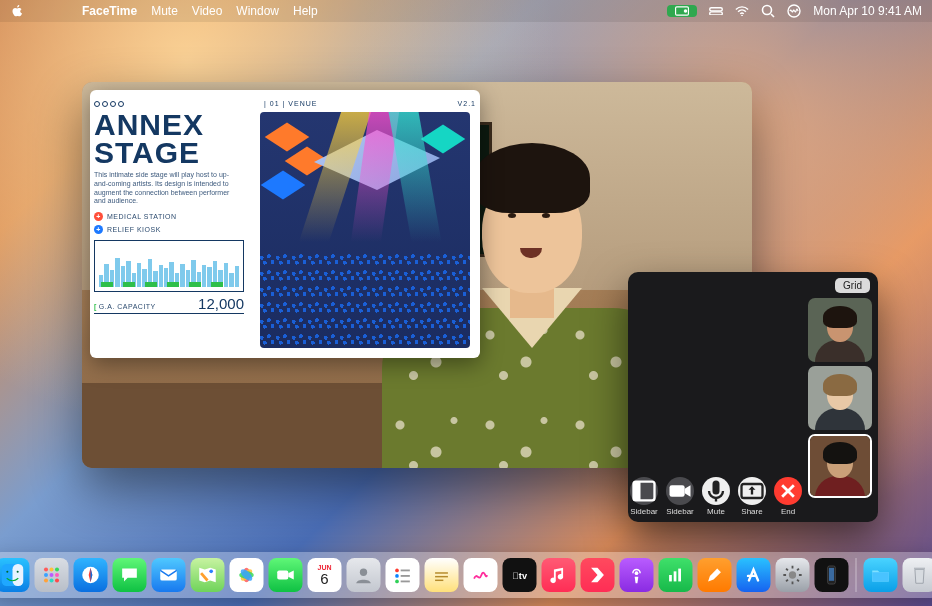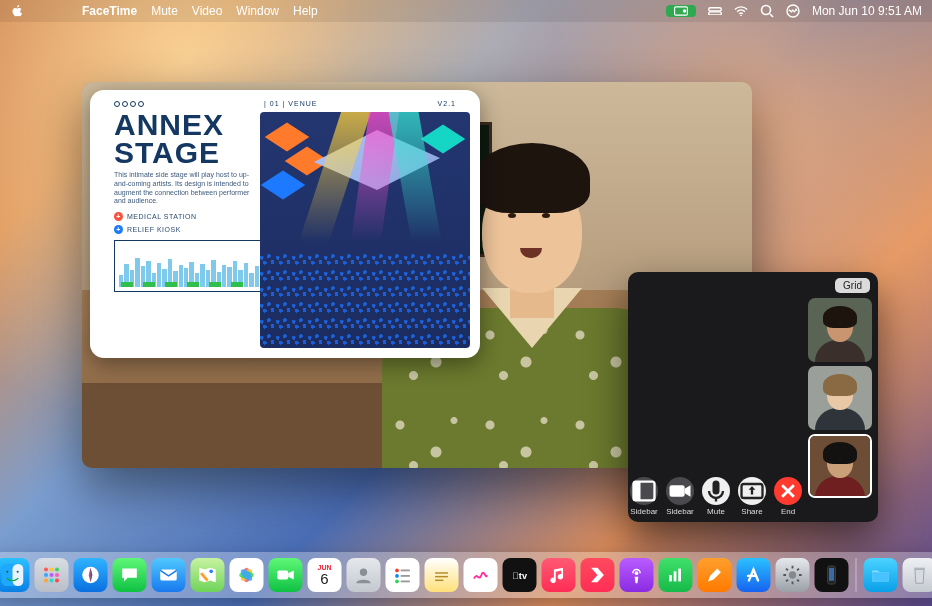--- a/index.html
+++ b/index.html
@@ -56,21 +56,21 @@
   .shirt-pattern { position:absolute; bottom:0; left:0; width:300px; height:160px; opacity:.7;
     background-image: radial-gradient(circle at 20% 30%, #efe6d2 0 4px, transparent 5px),
       radial-gradient(circle at 60% 60%, #efe6d2 0 5px, transparent 6px),
       radial-gradient(circle at 80% 25%, #efe6d2 0 3px, transparent 4px),
       radial-gradient(circle at 35% 75%, #efe6d2 0 4px, transparent 5px);
     background-size:90px 90px; }
 
   
   .panel {
     position:absolute; left:8px; top:8px; width:390px; height:268px;
-    background:#fff; border-radius:14px; padding:10px 24px 8px; box-shadow:0 6px 22px rgba(0,0,0,0.4);
+    background:#fff; border-radius:6px; padding:10px 4px 8px; box-shadow:0 6px 22px rgba(0,0,0,0.4);
     color:#15304f; font-size:8px;
   }
   .panel .topline { display:flex; align-items:center; gap:6px; color:#143862; font-size:7px; letter-spacing:1px; }
   .panel .dots { display:flex; gap:2px; }
   .panel .dots span { width:6px; height:6px; border:1.4px solid #143862; border-radius:50%; }
   .panel h1 { font-size:30px; line-height:.92; font-weight:800; color:#143862; letter-spacing:1px; margin-top:4px; }
   .panel .desc { font-size:7px; line-height:1.25; color:#3d5a7d; margin-top:5px; max-width:140px; }
   .legend { margin-top:6px; display:grid; grid-template-columns:1fr 1fr; row-gap:4px; column-gap:6px; font-size:7px; }
   .legend .item { display:flex; align-items:center; gap:4px; color:#2b4a6e; letter-spacing:.5px; }
   .legend .sw { width:9px; height:9px; border-radius:50%; display:inline-flex; align-items:center; justify-content:center; color:#fff; font-size:7px; font-weight:700; }
@@ -196,21 +196,21 @@
             <circle cx="6" cy="6" r="4.5"></circle>
             <path d="M10 10l3 3"></path>
           </svg>
       </span>
       <span class="mb-icon">
         <svg viewBox="0 0 14 14">
             <circle cx="7" cy="7" r="6" fill="none" stroke="#fff" stroke-width="1.4"></circle>
             <path d="M3 7c1-3 2 3 3 0s2 3 3 0 1-3 2 0" fill="none" stroke="#fff" stroke-width="1.2"></path>
           </svg>
       </span>
-      <span>Mon Jun 10  9:51 AM</span>
+      <span>Mon Apr 10  9:41 AM</span>
     </div>
   </div>
 
   <div class="share-window">
     <div class="room">
       <div class="wall"></div>
       <div class="frame a"></div>
       <div class="frame b"></div>
       <div class="lampstand"></div>
       <div class="floor"></div>
@@ -288,20 +288,24 @@
             <span style="height: 48%;"></span>
             <span style="height: 62%;"></span>
             <span style="height: 40%;"></span>
             <span style="height: 58%;"></span>
             <span style="height: 34%;"></span>
             <span style="height: 50%;"></span>
           </div>
         <div class="green"></div>
       </div>
       <div id="caps">
+          <div class="caprow">
+            <span class="lab">G.A. CAPACITY</span>
+            <span class="val">12,000</span>
+          </div>
         </div>
 
       <div class="iso">
         <div class="box o1"></div>
           <div class="box o2"></div>
           <div class="box t1"></div>
           <div class="box b1"></div>
         <div class="rig"></div>
         <div class="beam y"></div>
           <div class="beam m"></div>

